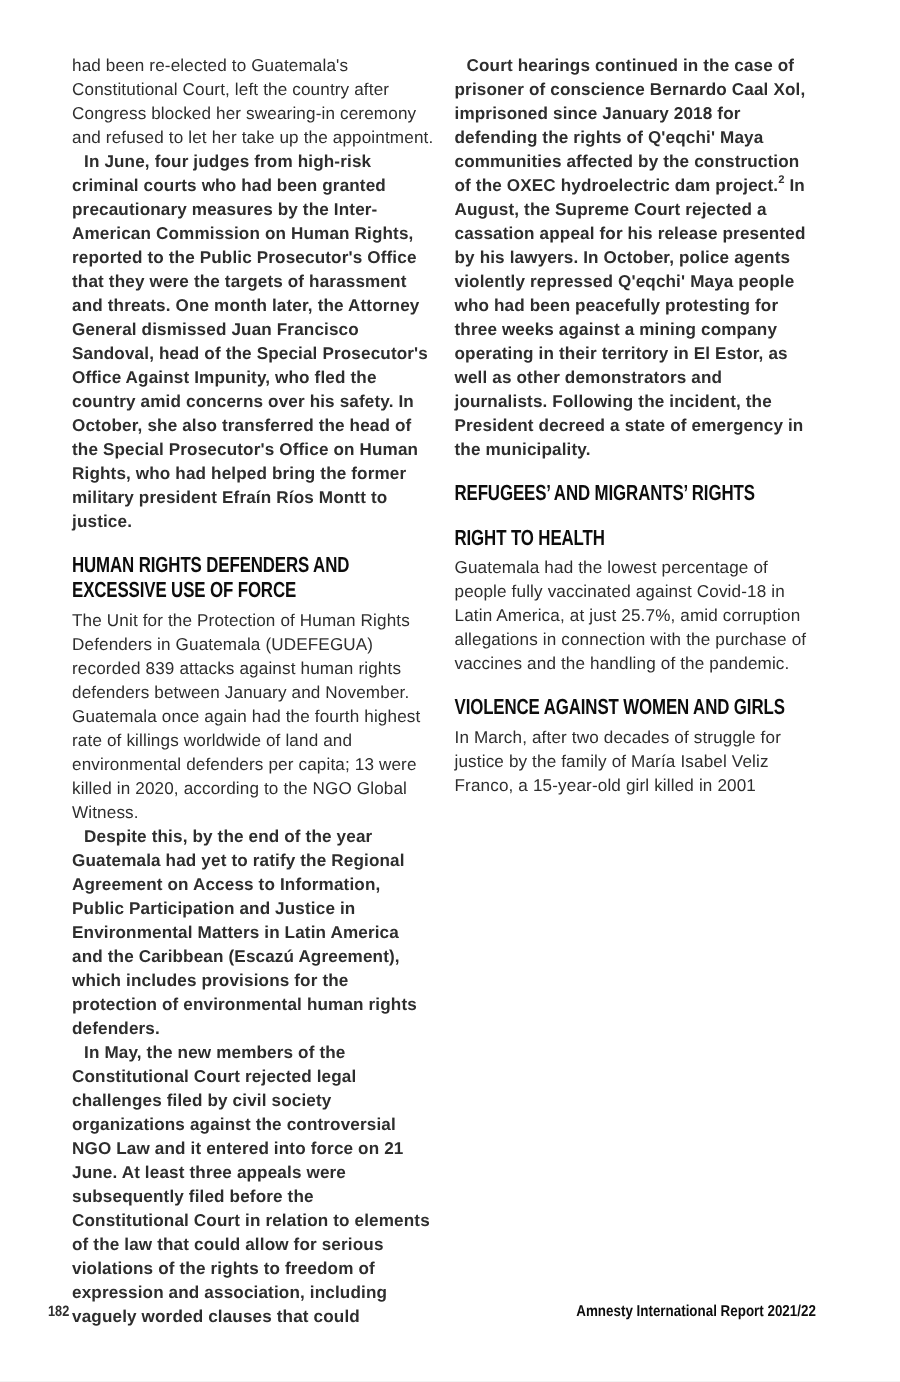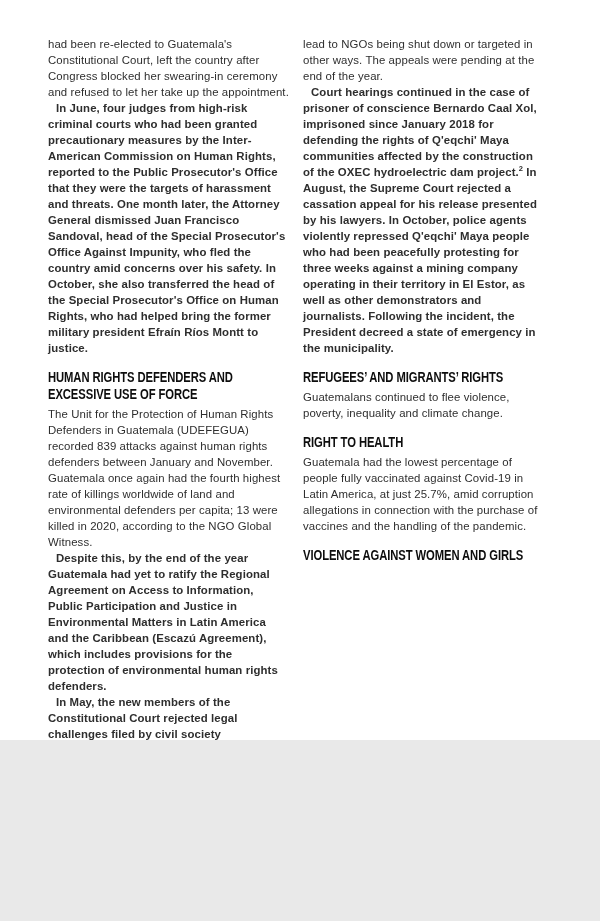--- a/index.html
+++ b/index.html
@@ -1,18 +1,18 @@
 <!DOCTYPE html>
 <html><head>
 <meta charset="utf-8">
 <style>
   html,body{margin:0;padding:0;background:#e9e9e9;}
   .page{
     position:relative;
-    width:600px;height:740px;
+    width:600px;height:921px;
     margin:0 auto;
     background:#ffffff;
     font-family:"Liberation Sans",sans-serif;
     color:#2e2e2e;
     overflow:hidden;
   }
   .columns{
     position:absolute;
     top:36px;left:48px;right:56px;
     display:flex;gap:14px;
@@ -79,27 +79,26 @@
     <div class="col">
       <p class="body">had been re-elected to Guatemala's Constitutional Court, left the country after Congress blocked her swearing-in ceremony and refused to let her take up the appointment.</p>
       <p class="body indent">In June, four judges from high-risk criminal courts who had been granted precautionary measures by the Inter-American Commission on Human Rights, reported to the Public Prosecutor's Office that they were the targets of harassment and threats. One month later, the Attorney General dismissed Juan Francisco Sandoval, head of the Special Prosecutor's Office Against Impunity, who fled the country amid concerns over his safety. In October, she also transferred the head of the Special Prosecutor's Office on Human Rights, who had helped bring the former military president Efraín Ríos Montt to justice.</p>
       <h2 class="heading">HUMAN RIGHTS DEFENDERS AND EXCESSIVE USE OF FORCE</h2>
       <p class="body">The Unit for the Protection of Human Rights Defenders in Guatemala (UDEFEGUA) recorded 839 attacks against human rights defenders between January and November. Guatemala once again had the fourth highest rate of killings worldwide of land and environmental defenders per capita; 13 were killed in 2020, according to the NGO Global Witness.</p>
       <p class="body indent">Despite this, by the end of the year Guatemala had yet to ratify the Regional Agreement on Access to Information, Public Participation and Justice in Environmental Matters in Latin America and the Caribbean (Escazú Agreement), which includes provisions for the protection of environmental human rights defenders.</p>
       <p class="body indent">In May, the new members of the Constitutional Court rejected legal challenges filed by civil society organizations against the controversial NGO Law and it entered into force on 21 June. At least three appeals were subsequently filed before the Constitutional Court in relation to elements of the law that could allow for serious violations of the rights to freedom of expression and association, including vaguely worded clauses that could</p>
     </div>
 
     <div class="col">
-      <p class="body">lead to NGOs being shut down or targeted in other ways. The appeals were pending at the end of the year.</p>
       <p class="body indent"><span>Court hearings continued in the case of prisoner of conscience Bernardo Caal Xol, imprisoned since January 2018 for defending the rights of Q'eqchi' Maya communities affected by the construction of the OXEC hydroelectric dam project.</span><sup class="fn">2</sup><span> In August, the Supreme Court rejected a cassation appeal for his release presented by his lawyers. In October, police agents violently repressed Q'eqchi' Maya people who had been peacefully protesting for three weeks against a mining company operating in their territory in El Estor, as well as other demonstrators and journalists. Following the incident, the President decreed a state of emergency in the municipality.</span></p>
       <h2 class="heading">REFUGEES’ AND MIGRANTS’ RIGHTS</h2>
-      <p class="body">Guatemalans continued to flee violence, poverty, inequality and climate change.</p>
       <h2 class="heading">RIGHT TO HEALTH</h2>
-      <p class="body">Guatemala had the lowest percentage of people fully vaccinated against Covid-19 in Latin America, at just 25.7%, amid corruption allegations in connection with the purchase of vaccines and the handling of the pandemic.</p>
+      <p class="body">Guatemala had the lowest percentage of people fully vaccinated against Covid-18 in Latin America, at just 25.7%, amid corruption allegations in connection with the purchase of vaccines and the handling of the pandemic.</p>
       <h2 class="heading">VIOLENCE AGAINST WOMEN AND GIRLS</h2>
+      <p class="body">In March, after two decades of struggle for justice by the family of María Isabel Veliz Franco, a 15-year-old girl killed in 2001</p>
     </div>
 
   </div>
 
   <div class="footer">
     <span class="page-num">182</span>
     <span class="footer-title">Amnesty International Report 2021/22</span>
   </div>
 
 </div>

